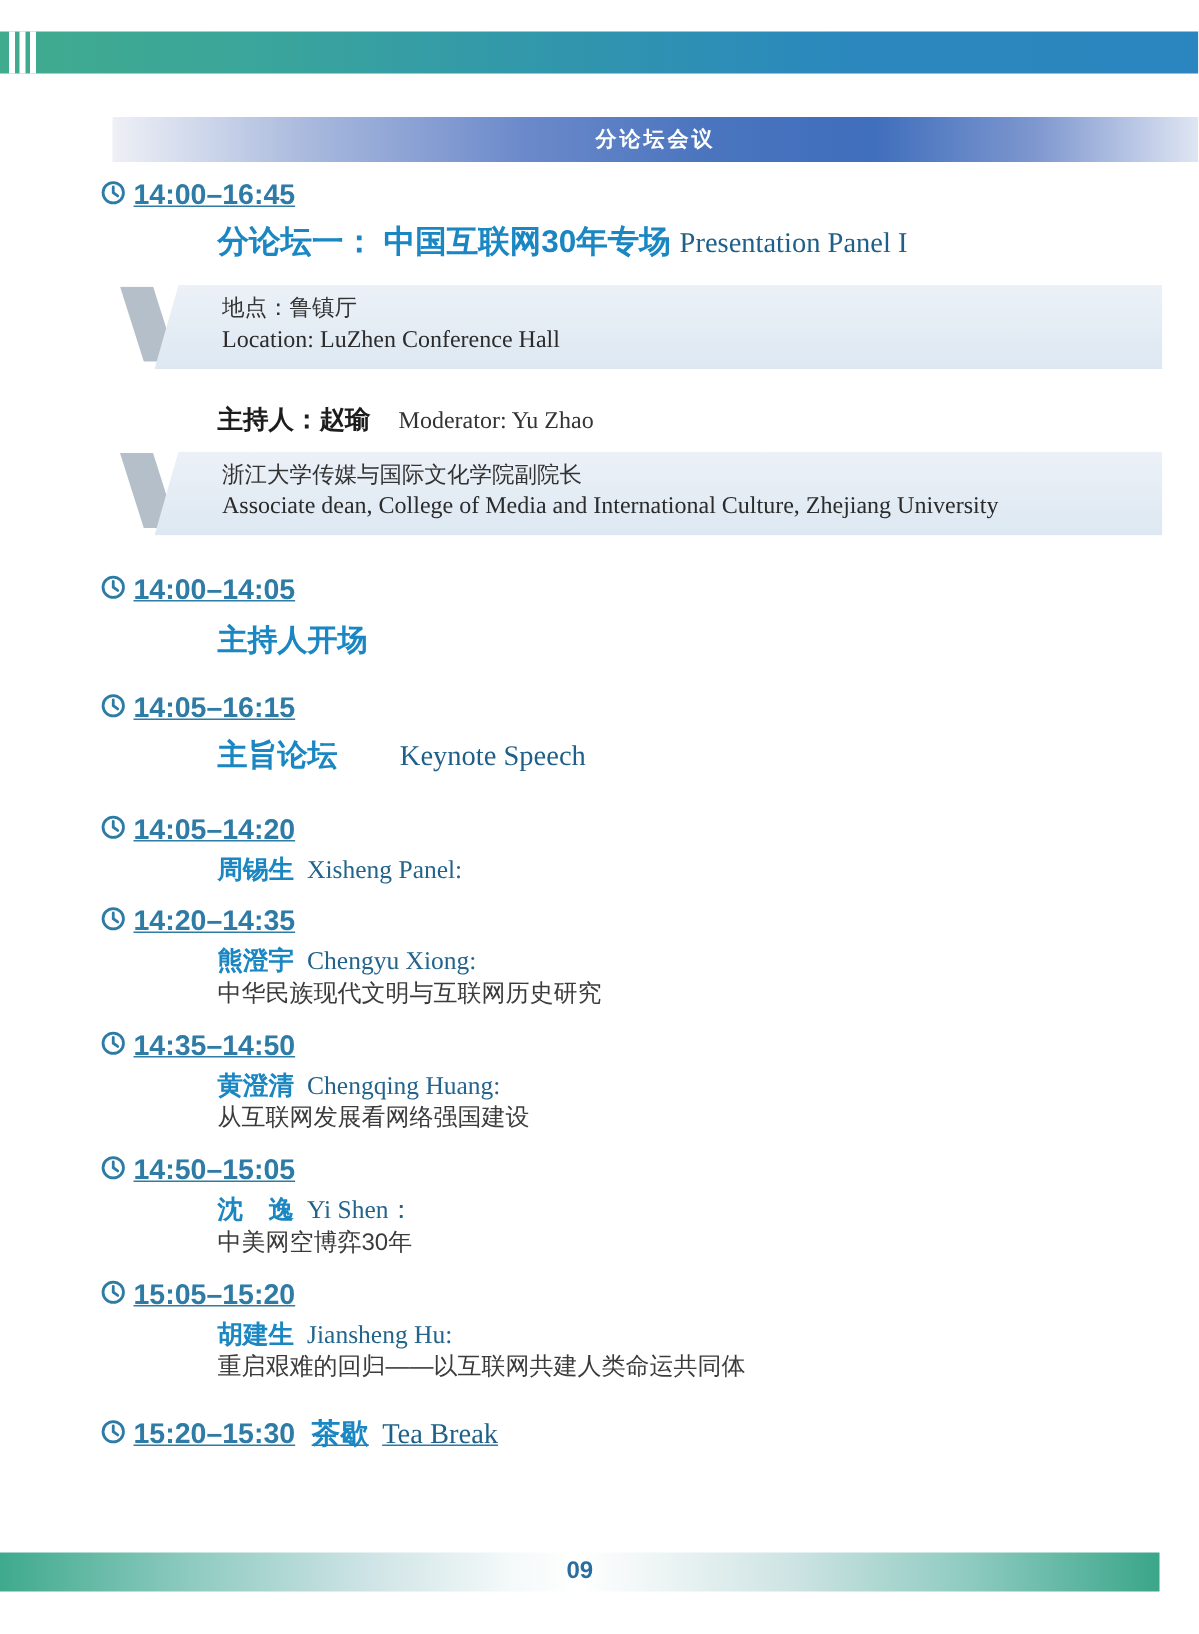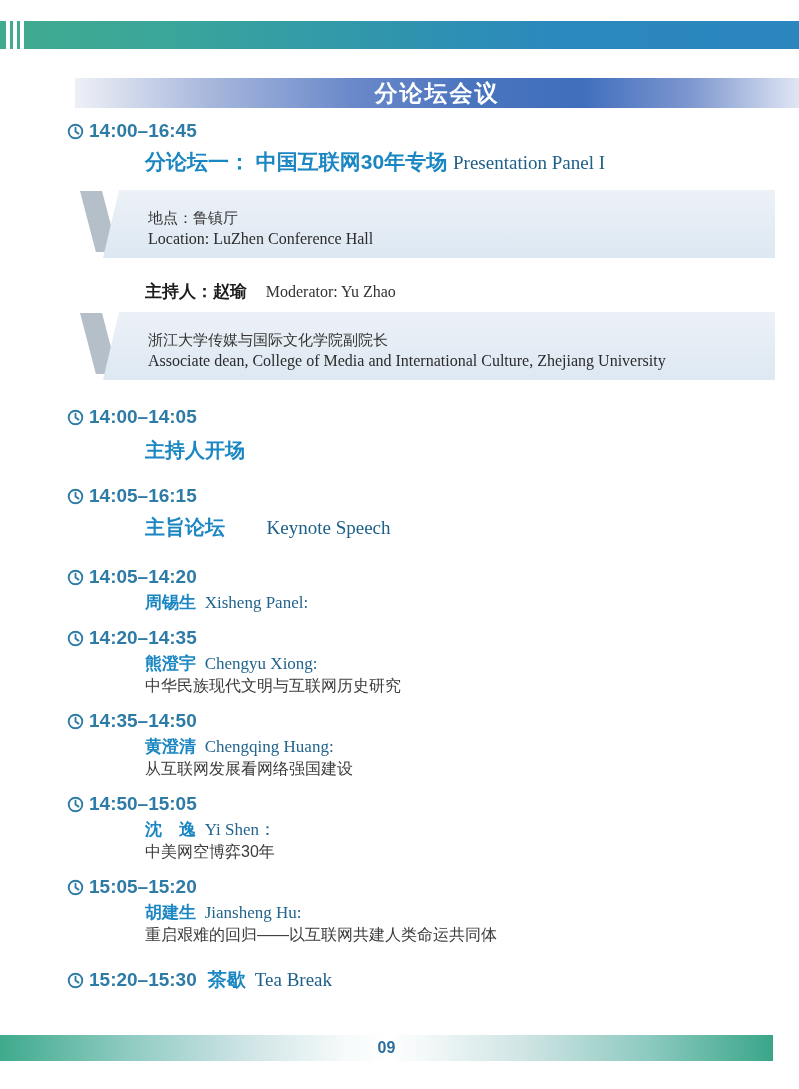--- a/index.html
+++ b/index.html
@@ -17,50 +17,51 @@
   }
   .top-bar .stripe{position:absolute;top:0;height:100%;width:4px;background:#ffffff;}
   .stripe.s1{left:6px}.stripe.s2{left:13px}.stripe.s3{left:20px}
   
   .banner{
     position:absolute;left:75px;right:0;top:78px;height:30px;
     background:linear-gradient(90deg,#eef0f6 0%,#a9b9dd 18%,#6b89ca 38%,#4a74be 55%,#3f6ebc 70%,#7e97cf 85%,#ccd6ec 97%,#dfe5f2 100%);
     display:flex;align-items:center;justify-content:center;
   }
   .banner .banner-title{
-    color:#ffffff;font-size:23px;font-weight:bold;letter-spacing:2px;
+    color:#ffffff;font-size:14px;font-weight:bold;letter-spacing:2px;
   }
   
   .content{position:absolute;left:0;top:108px;width:799px;}
   .time-row{
-    display:flex;align-items:center;gap:5px;
+    display:flex;gap:5px;
     margin-left:67px;
     color:#2e7ba6;font-size:19px;font-weight:bold;
     line-height:22px;
+    text-decoration:underline;
   }
   .time-row .clock{flex:0 0 auto;display:inline-flex;color:#2e7ba6;}
   .indent{margin-left:145px;}
   .zh-blue{color:#1a86c2;font-weight:bold;}
   .en-serif{font-family:"Liberation Serif","DejaVu Serif",serif;color:#1e6089;font-weight:normal;}
   .panel-title{margin-top:7px;font-size:21px;line-height:26px;}
   .panel-title .en-serif{font-size:19px;}
   .section-title{font-size:20px;line-height:24px;}
   .section-title .en-serif{font-size:19px;margin-left:36px;}
   
   .ribbon{position:relative;margin:0 24px 0 80px;}
   .ribbon .accent{
     position:absolute;left:0;top:1px;width:38px;height:90%;
     background:#b4bfc9;
     clip-path:polygon(0 0,58% 0,100% 100%,42% 100%);
   }
   .ribbon .box{
     position:relative;margin-left:13px;
     background:linear-gradient(180deg,#ecf1f7 0%,#dde8f2 100%);
     clip-path:polygon(26px 0,100% 0,100% 100%,10px 100%);
-    padding:17px 14px 8px 55px;
+    padding:5px 14px 8px 55px;
   }
   .ribbon .zh-line{font-size:15px;color:#333333;line-height:21px;}
   .ribbon .en-line{font-family:"Liberation Serif","DejaVu Serif",serif;font-size:16px;color:#2b2b2b;line-height:22px;}
   
   .moderator{margin:22px 0 0 145px;font-size:17px;line-height:24px;color:#1d1d1d;}
   .moderator .m-zh{font-weight:bold;color:#1d1d1d;}
   .moderator .m-en{font-family:"Liberation Serif","DejaVu Serif",serif;font-size:16px;color:#333333;margin-left:14px;}
   
   .speaker-line{margin-top:4px;font-size:17px;line-height:21px;}
   .speaker-line .sp-zh{color:#1a86c2;font-weight:bold;}

